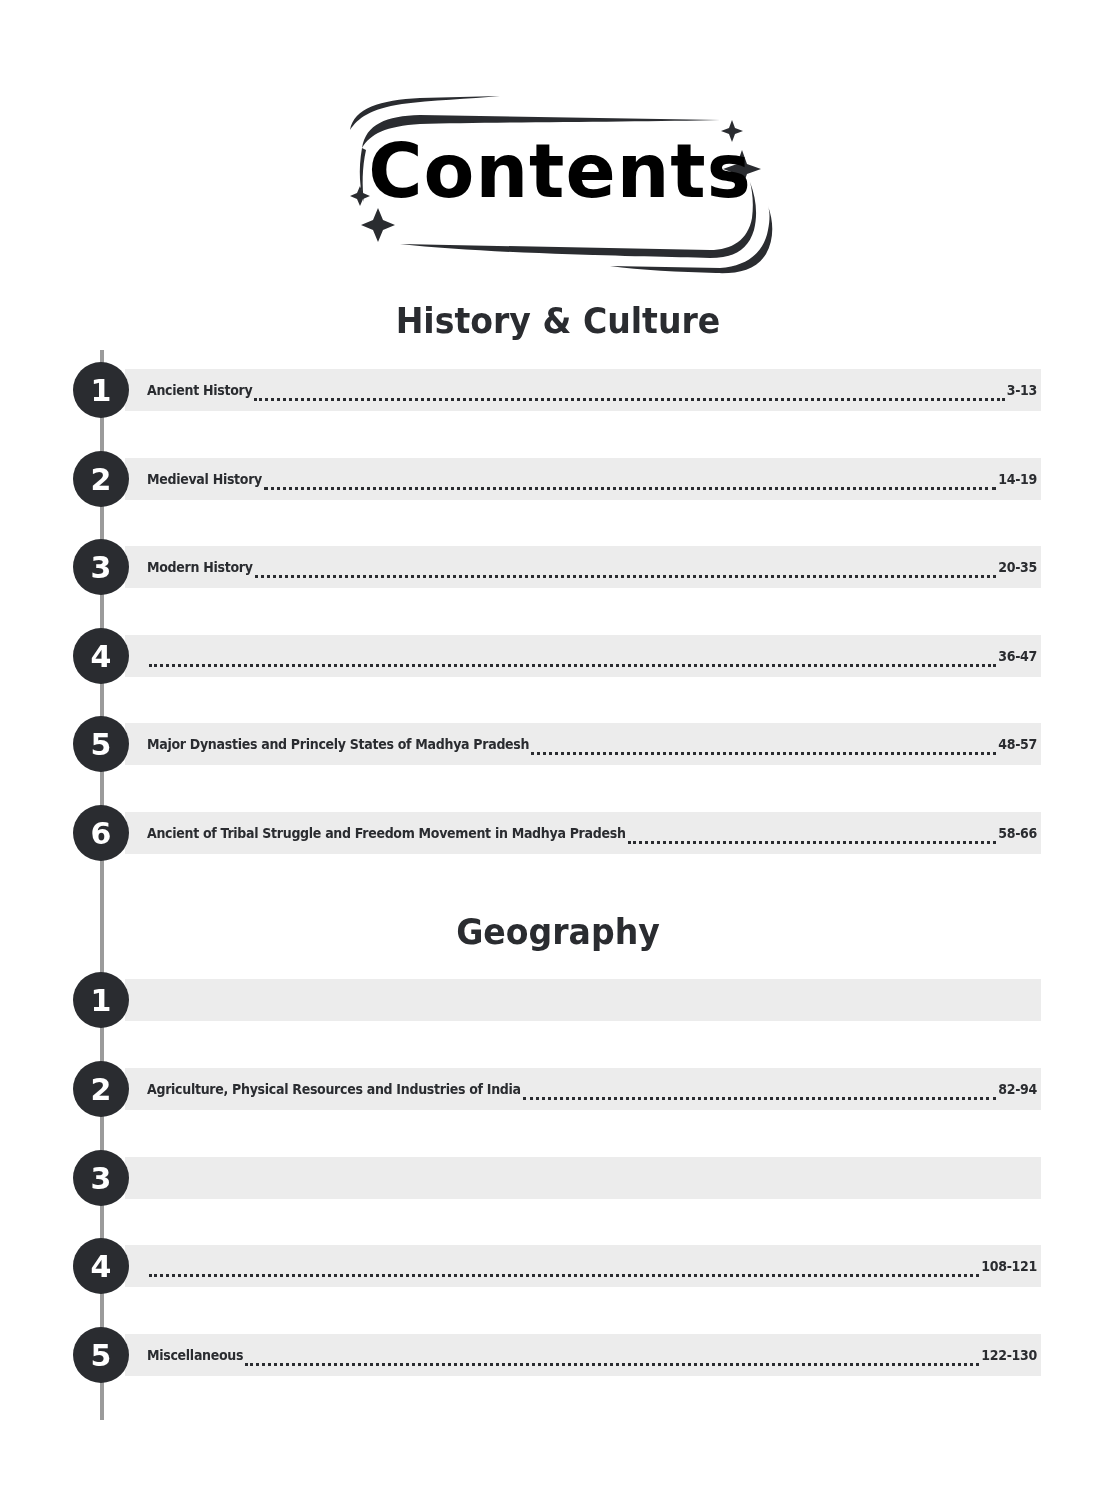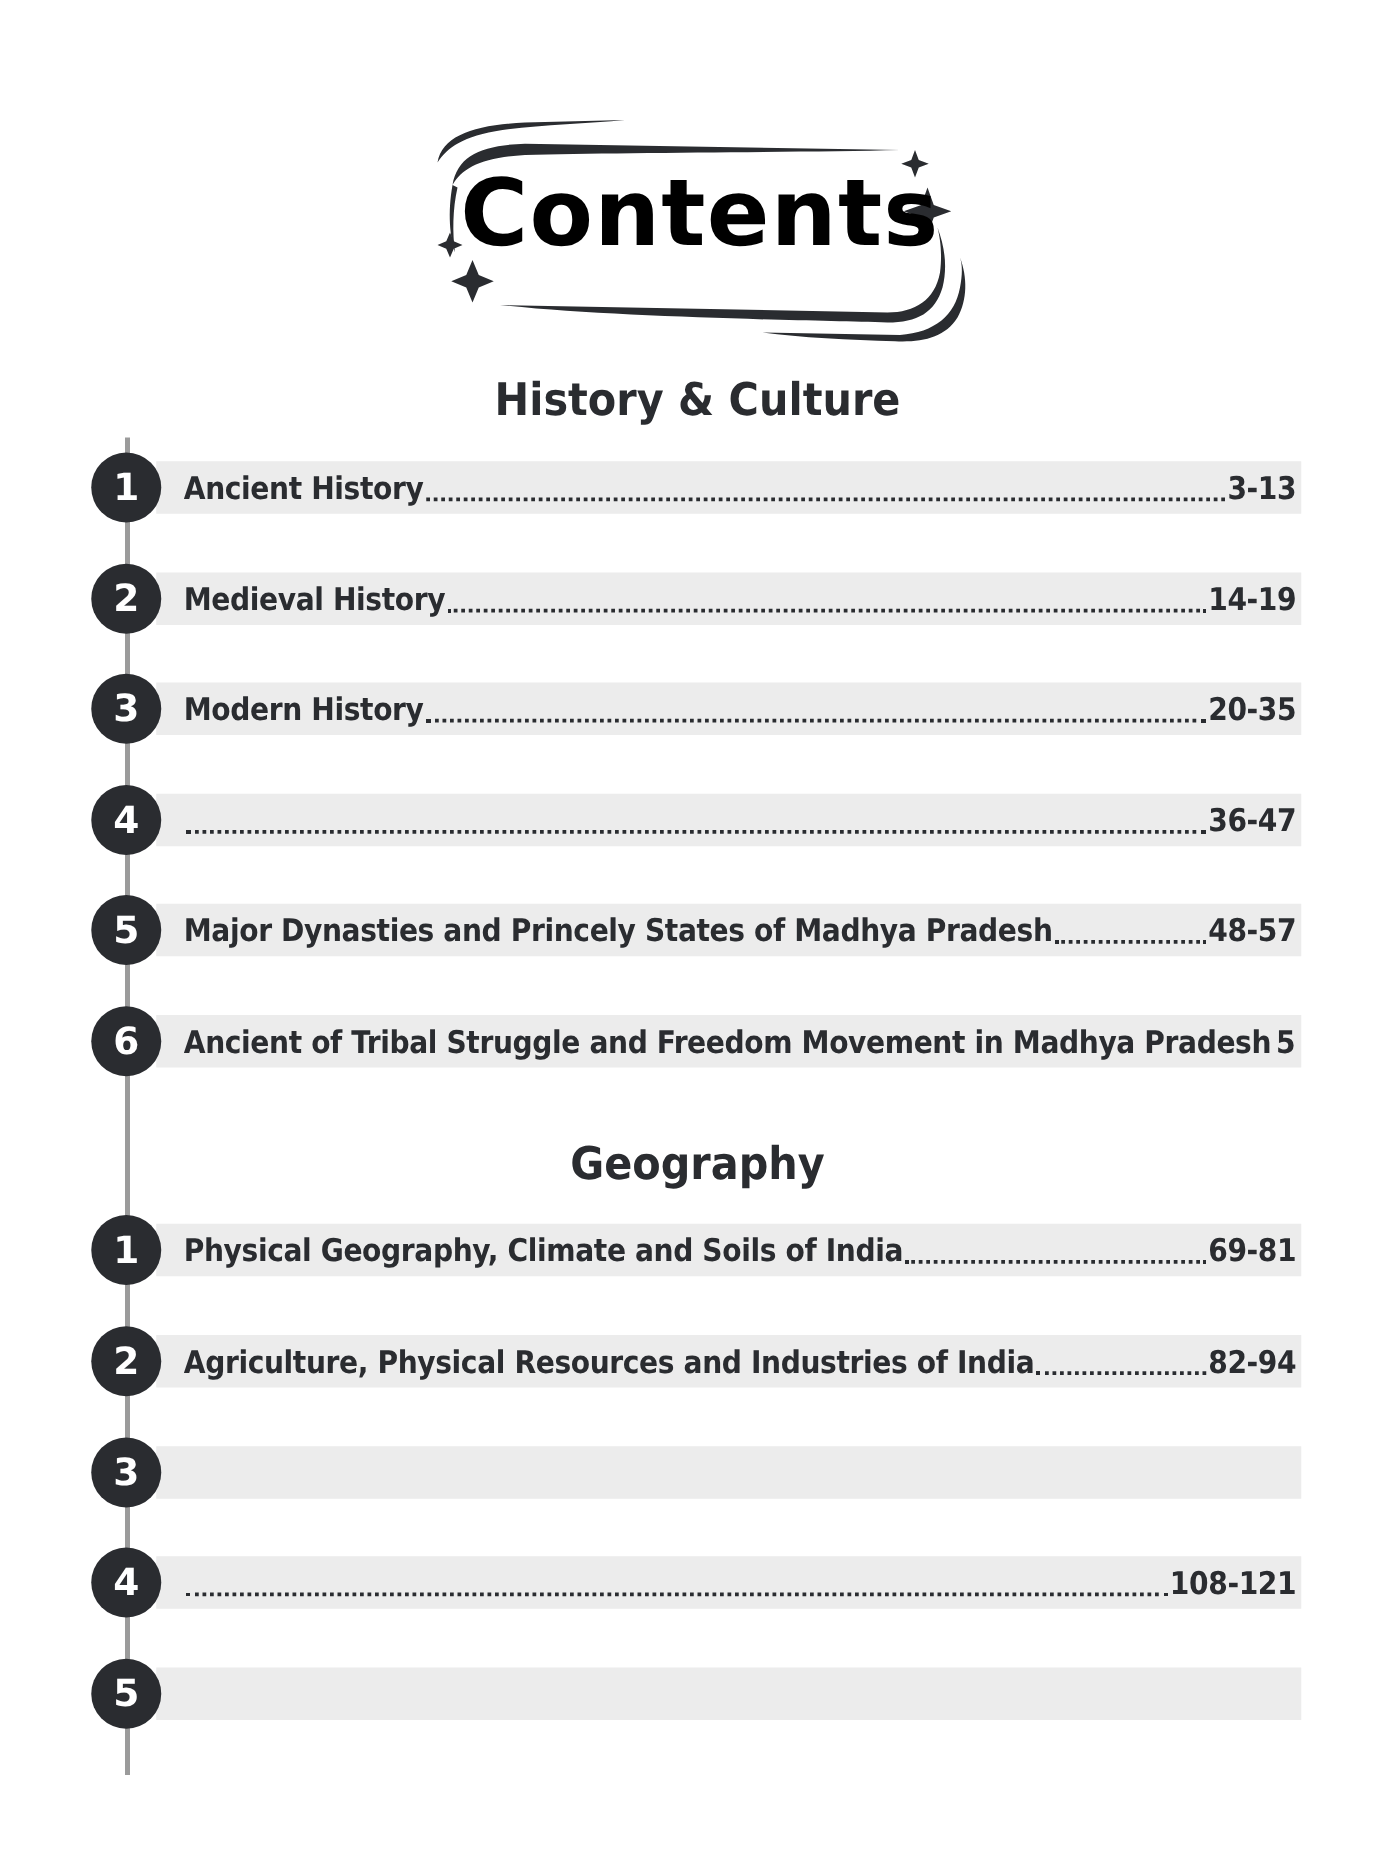--- a/index.html
+++ b/index.html
@@ -27,21 +27,21 @@
     position: absolute; left: 53px; top: 8px; width: 916px; height: 42px; background: #ececec;
   }
   .row-num {
     position: absolute; left: 1px; top: 1px; width: 56px; height: 56px; border-radius: 50%;
     background: #2a2c30; color: #ffffff; font-weight: bold; font-size: 30px;
     display: flex; align-items: center; justify-content: center;
     font-family: "DejaVu Sans", sans-serif;
   }
   .row-text {
     position: absolute; left: 75px; top: 8px; width: 890px; height: 42px;
-    display: flex; align-items: center; font-size: 25px; font-weight: bold; color: #2a2c30;
+    display: flex; align-items: center; font-size: 14px; font-weight: bold; color: #2a2c30;
     font-family: "DejaVu Sans Condensed", "DejaVu Sans", sans-serif; letter-spacing: -0.3px;
     white-space: nowrap; overflow: hidden;
   }
   .row-title { flex: 0 0 auto; transform-origin: left center; }
   .row-dots {
     flex: 1 1 auto; overflow: hidden; margin: 0 2px; height: 22px;
     border-bottom: 3px dotted #2a2c30; transform: translateY(-2px);
   }
   .row-pages { flex: 0 0 auto; }
 </style>
@@ -129,25 +129,20 @@
   <div class="row-text">
     <span class="row-title">Ancient of Tribal Struggle and Freedom Movement in Madhya Pradesh</span>
     <span class="row-dots"></span>
     <span class="row-pages">58-66</span>
   </div>
 </div>
 
 <div class="row" style="top:971px;">
   <div class="row-bar"></div>
   <div class="row-num">1</div>
-  <div class="row-text">
-    <span class="row-title">Physical Geography, Climate and Soils of India</span>
-    <span class="row-dots"></span>
-    <span class="row-pages">69-81</span>
-  </div>
 </div>
 
 <div class="row" style="top:1060px;">
   <div class="row-bar"></div>
   <div class="row-num">2</div>
   <div class="row-text">
     <span class="row-title">Agriculture, Physical Resources and Industries of India</span>
     <span class="row-dots"></span>
     <span class="row-pages">82-94</span>
   </div>
@@ -163,13 +158,18 @@
   <div class="row-num">4</div>
   <div class="row-text">
     <span class="row-dots"></span>
     <span class="row-pages">108-121</span>
   </div>
 </div>
 
 <div class="row" style="top:1326px;">
   <div class="row-bar"></div>
   <div class="row-num">5</div>
+  <div class="row-text">
+    <span class="row-title">Miscellaneous</span>
+    <span class="row-dots"></span>
+    <span class="row-pages">122-130</span>
+  </div>
 </div>
 
 </body></html>

